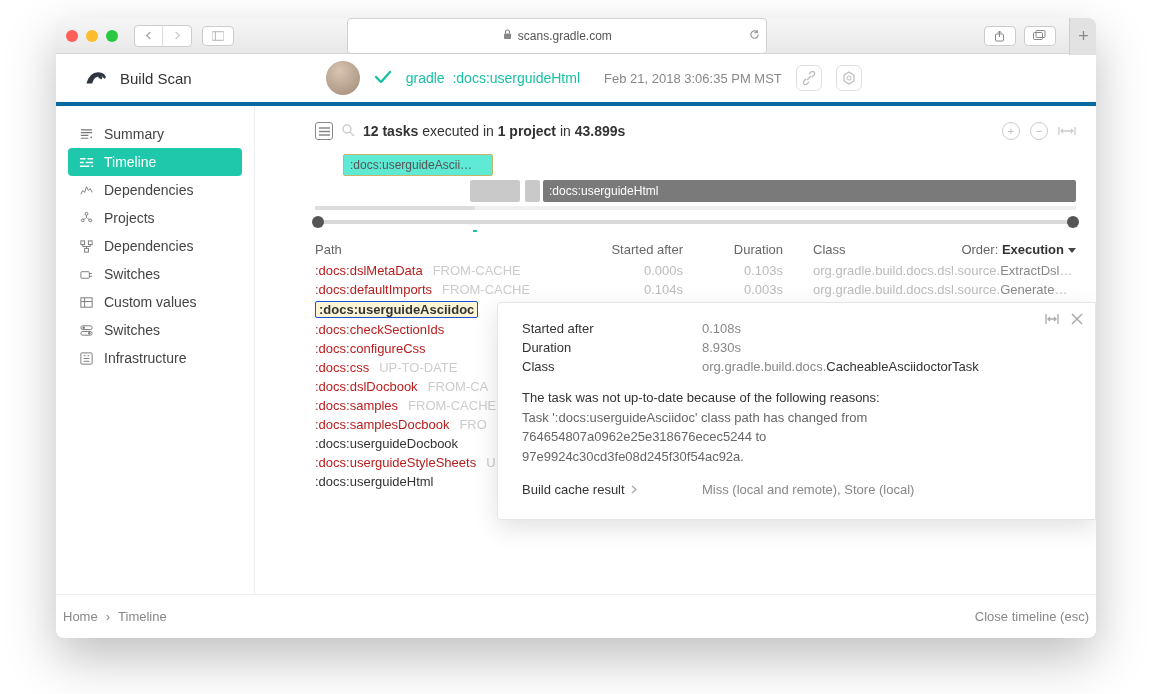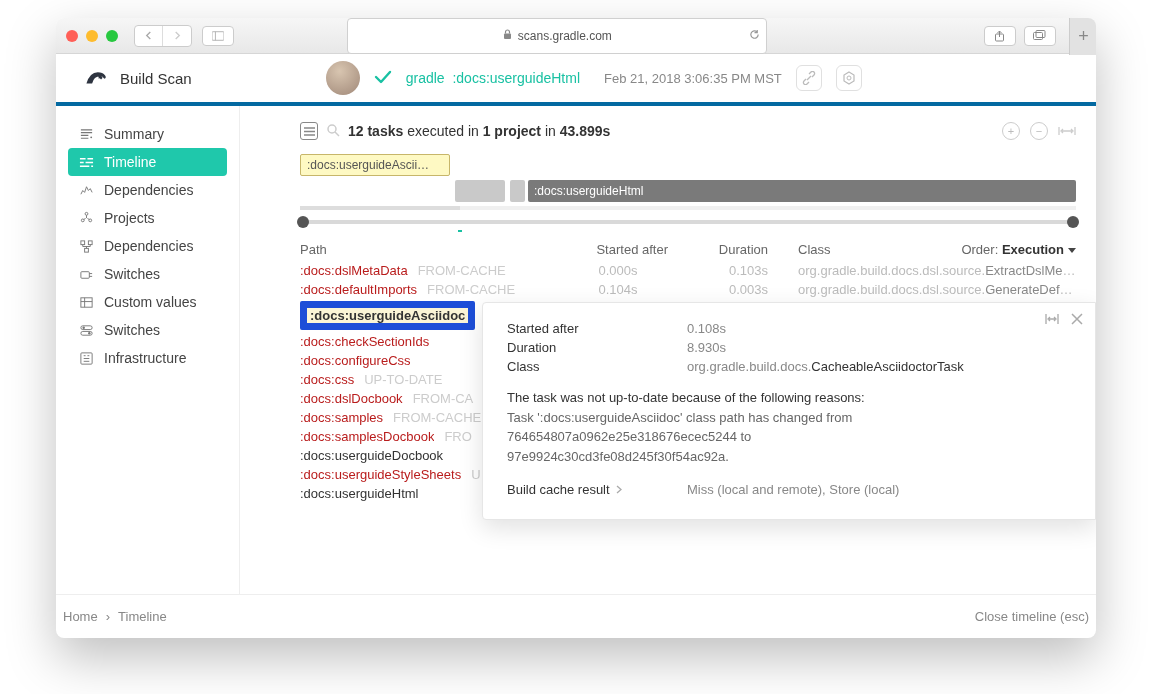--- a/index.html
+++ b/index.html
@@ -85,21 +85,21 @@
   .avatar { width: 34px; height: 34px; border-radius: 50%; background: radial-gradient(circle at 40% 30%, #d8c5b0, #a08878); margin-left: 120px; }
   .check { color: #19c1a3; font-size: 18px; font-weight: bold; }
   .build-name { color: #19c1a3; font-weight: 500; }
   .timestamp { color: #888; font-size: 13px; margin-left: 10px; }
   .header-icon { width: 26px; height: 26px; border: 1px solid #e0e0e0; border-radius: 6px; display: flex; align-items: center; justify-content: center; color: #aaa; font-size: 13px; }
 
   
   .app-body { display: flex; min-height: 488px; }
 
   
-  .sidebar { width: 184px; padding: 14px 12px; border-right: 1px solid #eee; }
+  .sidebar { width: 199px; padding: 14px 12px; border-right: 1px solid #eee; }
   .side-item {
     display: flex; align-items: center; gap: 10px;
     padding: 6px 10px; border-radius: 4px;
     color: #444; font-size: 14px; cursor: pointer;
   }
   .side-item.active { background: #1fc8ab; color: #fff; }
   .side-item .s-icon { width: 16px; display: flex; align-items: center; justify-content: center; }
   .side-item .s-icon svg { width: 15px; height: 15px; }
 
   
@@ -113,21 +113,21 @@
   .tool-circ { width: 18px; height: 18px; border: 1.5px solid #ccc; border-radius: 50%; display: flex; align-items: center; justify-content: center; font-size: 11px; }
 
   .gantt { margin-top: 14px; }
   .gantt-row { height: 22px; position: relative; margin-bottom: 4px; }
   .gchip {
     position: absolute; top: 0; height: 22px;
     border-radius: 2px; font-size: 12px; color: #555;
     display: flex; align-items: center; padding: 0 6px;
     white-space: nowrap; overflow: hidden; text-overflow: ellipsis;
   }
-  .gchip.sel { border: 1px solid #c7b66a; background: #fef9c3; }
+  .gchip.sel { border: 1px solid #c7b66a; background: #5eead4; margin-left: 28px; }
   .gchip.gray { background: #c9c9c9; color: #666; }
   .gchip.dark { background: #7a7a7a; color: #fff; }
   .axis { height: 4px; background: #d9d9d9; border-radius: 4px; margin: 10px 0 14px; position: relative; }
   .axis::before, .axis::after {
     content: ""; position: absolute; top: -4px; width: 12px; height: 12px;
     border-radius: 50%; background: #555;
   }
   .axis::before { left: -3px; }
   .axis::after { right: -3px; }
   .axis .mini { position: absolute; top: 10px; left: 158px; height: 2px; width: 4px; background: #19c1a3; }
@@ -140,22 +140,22 @@
   .th-class { flex: 0 0 90px; padding-left: 30px; color: #666; }
   .th-order { flex: 1; text-align: right; color: #666; }
   .th-order b { color: #333; }
 
   .trow { display: flex; align-items: baseline; font-size: 13px; padding: 2px 0; white-space: nowrap; }
   .c-path { flex: 0 0 268px; display: flex; gap: 10px; overflow: hidden; }
   .c-path .p { overflow: hidden; text-overflow: ellipsis; }
   .dimmed .p { color: #b91c1c; }
   .dimmed .status { color: #ccc; }
   .solid .p { color: #333; }
-  .selected .p { background: #fbf5d6; border: 7px solid #1d4ed8; border-radius: 2px; padding: 0 3px; font-weight: 600; color: #333; }
-  .c-start { flex: 0 0 100px; text-align: center; color: #bbb; }
+  .selected .p { background: #fbf5d6; border: 1px solid #1d4ed8; border-radius: 2px; padding: 0 3px; font-weight: 600; color: #333; }
+  .c-start { flex: 0 0 100px; text-align: right; color: #bbb; }
   .c-dur { flex: 0 0 100px; text-align: right; color: #bbb; }
   .c-class { flex: 1; padding-left: 30px; color: #bbb; overflow: hidden; text-overflow: ellipsis; }
   .c-class b { color: #888; font-weight: 500; }
 
   
   .details {
     position: absolute;
     left: 242px;
     right: 0;
     top: 196px;

